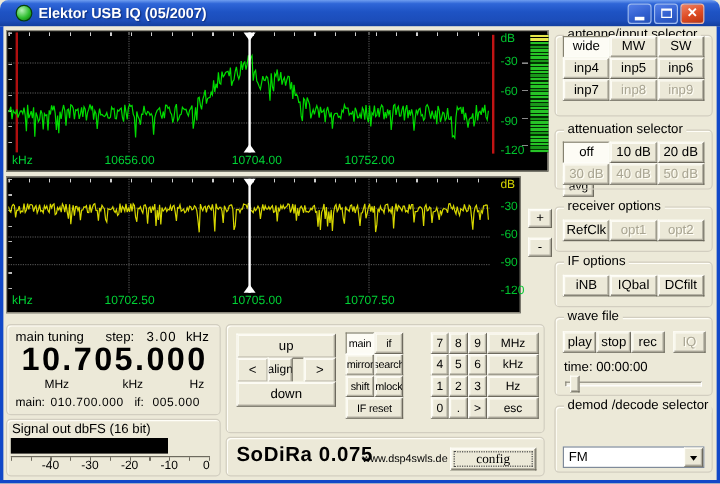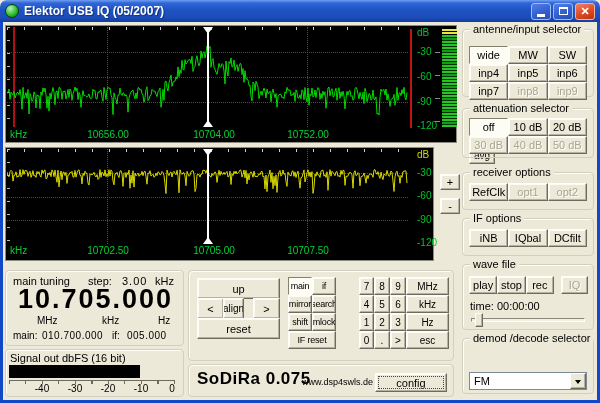--- a/index.html
+++ b/index.html
@@ -5,21 +5,21 @@
   html,body{margin:0;padding:0;background:#9aa7b8;}
   *{box-sizing:border-box;}
   .window{position:relative;width:600px;height:403px;font-family:"Liberation Sans",sans-serif;font-size:11px;color:#000;background:#ece9d8;overflow:hidden;}
   .frame{position:absolute;background:#1148c8;}
   .frame-left{left:0;top:22px;width:3px;height:378px;}
   .frame-right{right:0;top:22px;width:3px;height:378px;}
   .frame-bottom{left:0;bottom:0;width:600px;height:3px;}
   
   .titlebar{position:absolute;left:0;top:0;width:600px;height:22px;border-radius:7px 7px 0 0;
     background:linear-gradient(180deg,#6f9ef0 0%,#2f66d8 14%,#1e53c4 45%,#1c4dba 78%,#123e9e 100%);
-    display:flex;align-items:center;padding:0 5px;}
+    display:flex;align-items:center;padding:0 13px;}
   .app-icon{width:14px;height:14px;border-radius:50%;flex:0 0 auto;
     background:radial-gradient(circle at 35% 30%,#b8f0b8,#2fbf2f 55%,#0a700a 95%);border:1px solid #064006;}
   .title-text{flex:1;margin-left:5px;color:#fff;font-weight:bold;font-size:12px;text-shadow:1px 1px 1px #10307c;white-space:nowrap;}
   .tb-btn{width:20px;height:17px;margin-left:2px;border-radius:3px;display:flex;align-items:center;justify-content:center;
     border:1px solid #9db9ef;background:linear-gradient(160deg,#547fe8 0%,#3260d0 55%,#2550b8 100%);}
   .tb-btn.close{border-color:#f0b49e;background:linear-gradient(160deg,#ee8264 0%,#dd4a22 55%,#b83410 100%);}
   .glyph-min{width:8px;height:3px;background:#fff;margin-top:8px;}
   .glyph-max{width:9px;height:8px;border:1px solid #fff;border-top-width:2px;}
   .glyph-x{color:#fff;font-size:11px;font-weight:bold;line-height:1;}
   
@@ -80,21 +80,21 @@
   .sig-ruler{position:absolute;left:3px;top:30px;width:166px;border-top:1px solid #6d6a5e;height:4px;background:repeating-linear-gradient(90deg,#6d6a5e 0 1px,transparent 1px 16.5px);}
   .sig-lbl{position:absolute;top:33px;font-size:10px;transform:translateX(-50%);}
   
   .kp-btn{position:absolute;}
   .npgrid{position:absolute;display:grid;grid-template-columns:15px 16px 16px 43px;grid-auto-rows:18px;}
   .npgrid .btn{font-size:10px;}
   .mdgrid{position:absolute;display:grid;grid-template-columns:24px 24px;grid-auto-rows:18px;}
   .mdgrid .btn{font-size:9px;letter-spacing:-0.2px;}
   .brand-name{position:absolute;left:8px;top:4px;font-size:17px;font-weight:bold;letter-spacing:0.5px;}
   .brand-site{position:absolute;left:113px;top:12px;font-size:9px;}
-  .config-btn{position:absolute;left:186px;top:8px;width:72px;height:19px;outline:1px dotted #444;outline-offset:-4px;}
+  .config-btn{position:absolute;left:186px;top:8px;width:72px;height:19px;outline:1px dotted #444;outline-offset:-4px;font-family:Liberation Serif, serif;}
 </style>
 </head>
 <body>
 
 <div class="window">
 
   <div class="titlebar">
     <div class="app-icon"></div>
     <span class="title-text">Elektor USB IQ (05/2007)</span>
     <div class="tb-btn">
@@ -214,21 +214,21 @@
       <span class="sig-lbl" style="left:135px">-10</span>
       <span class="sig-lbl" style="left:166px">0</span>
     </div>
 
     <div class="group" style="left:185px;top:248px;width:266px;height:91px;">
 
       <button class="btn kp-btn" style="left:8px;top:7px;width:83px;height:21px;">up</button>
       <button class="btn kp-btn" style="left:8px;top:27px;width:27px;height:21px;">&lt;</button>
       <button class="btn kp-btn" style="left:34px;top:27px;width:21px;height:21px;font-size:10px;">align</button>
       <button class="btn kp-btn" style="left:64px;top:27px;width:27px;height:21px;">&gt;</button>
-      <button class="btn kp-btn" style="left:8px;top:47px;width:83px;height:21px;">reset</button>
+      <button class="btn kp-btn" style="left:8px;top:47px;width:83px;height:21px;">down</button>
 
       <div class="mdgrid" style="left:99px;top:6px;">
         <button class="btn active">main</button>
         <button class="btn">if</button>
         <button class="btn">mirror</button>
         <button class="btn">search</button>
         <button class="btn">shift</button>
         <button class="btn">mlock</button>
         <button class="btn" style="grid-column:1 / span 2">IF reset</button>
       </div>
@@ -254,21 +254,21 @@
     </div>
 
     <div class="group" style="left:185px;top:342px;width:266px;height:33px;">
       <span class="brand-name">SoDiRa 0.075</span>
       <span class="brand-site">www.dsp4swls.de</span>
       <button class="btn config-btn">config</button>
     </div>
 
     <div class="group" style="left:459px;top:7px;width:132px;height:68px;">
       <span class="glabel">antenne/input selector</span>
-      <div class="bgrid cols3" style="top:16px;">
+      <div class="bgrid cols3" style="top:0;">
         <button class="btn active">wide</button>
         <button class="btn">MW</button>
         <button class="btn">SW</button>
         <button class="btn">inp4</button>
         <button class="btn">inp5</button>
         <button class="btn">inp6</button>
         <button class="btn">inp7</button>
         <button class="btn disabled">inp8</button>
         <button class="btn disabled">inp9</button>
       </div>

